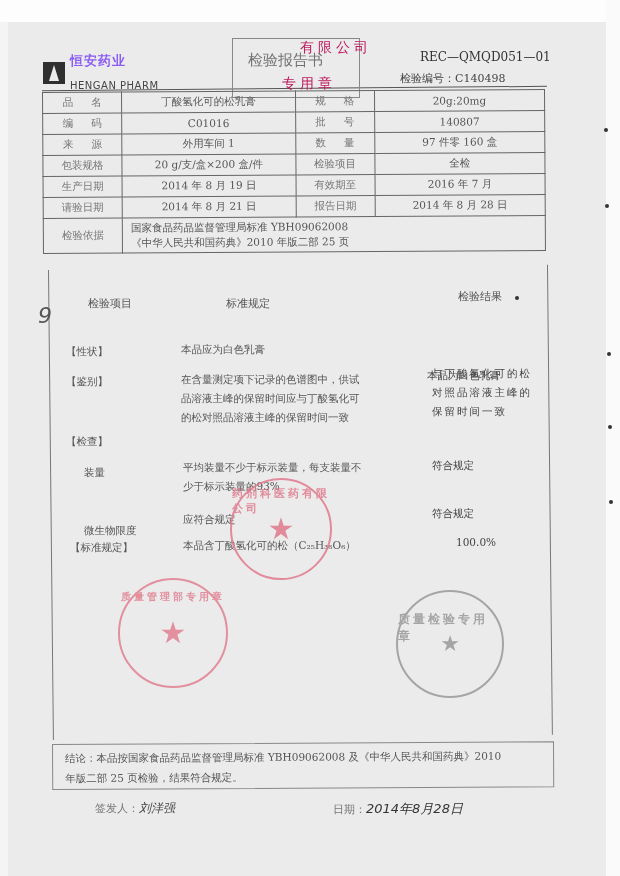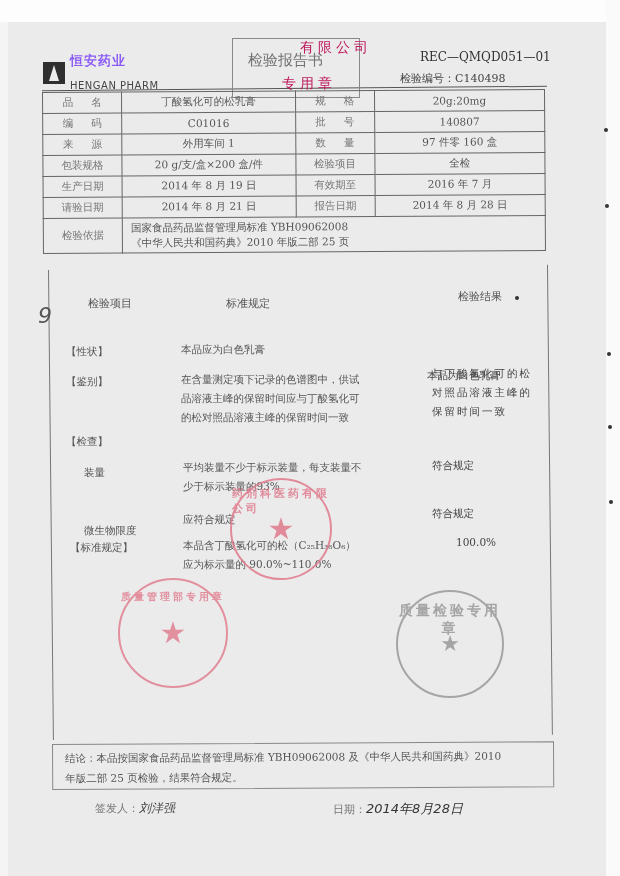--- a/index.html
+++ b/index.html
@@ -171,21 +171,20 @@
 </div>
 <span class="cell res" style="left:432px;top:456px;">符合规定</span>
 
 <span class="cell" style="left:84px;top:480px;margin-top:41px;">微生物限度</span>
 <span class="cell" style="left:183px;top:510px;">应符合规定</span>
 <span class="cell res" style="left:432px;top:504px;">符合规定</span>
 
 <span class="cell" style="left:70px;top:538px;">【标准规定】</span>
 <div class="cell" style="left:183px;top:536px;">
   <div>本品含丁酸氢化可的松（C₂₅H₃₆O₆）</div>
-  <div>应为标示量的 90.0%~110.0%</div>
 </div>
 <span class="cell res" style="left:456px;top:533px;">100.0%</span>
 
 <div class="conclusion">
   <div>结论：本品按国家食品药品监督管理局标准  YBH09062008 及《中华人民共和国药典》2010</div>
   <div>年版二部 25 页检验，结果符合规定。</div>
 </div>
 
 <div class="signer">
   <span>签发人：</span><span class="sig">刘洋强</span>
@@ -197,21 +196,21 @@
 <div class="stamp stamp-red" style="left:230px;top:478px;width:98px;height:98px;opacity:0.85;">
   <span class="star">★</span>
   <span class="ring" style="top:6px;">药剂科医药有限公司</span>
 </div>
 <div class="stamp stamp-red" style="left:118px;top:578px;width:106px;height:106px;opacity:0.8;">
   <span class="star">★</span>
   <span class="ring" style="top:10px;font-size:10px;">质量管理部专用章</span>
 </div>
 <div class="stamp stamp-gray" style="left:396px;top:590px;width:104px;height:104px;opacity:0.7;">
   <span class="star" style="font-size:22px;">★</span>
-  <span class="ring" style="top:10px;font-size:14px;text-align:center;">质量检验专用章</span>
+  <span class="ring" style="top:19px;font-size:12px;">质量检验专用章</span>
 </div>
 
 <span class="margin-mark">9</span>
 <div class="dot" style="left:604px;top:128px;"></div>
 <div class="dot" style="left:605px;top:204px;"></div>
 <div class="dot" style="left:607px;top:352px;"></div>
 <div class="dot" style="left:608px;top:425px;"></div>
 <div class="dot" style="left:609px;top:500px;"></div>
 <div class="dot" style="left:515px;top:296px;"></div>
 

